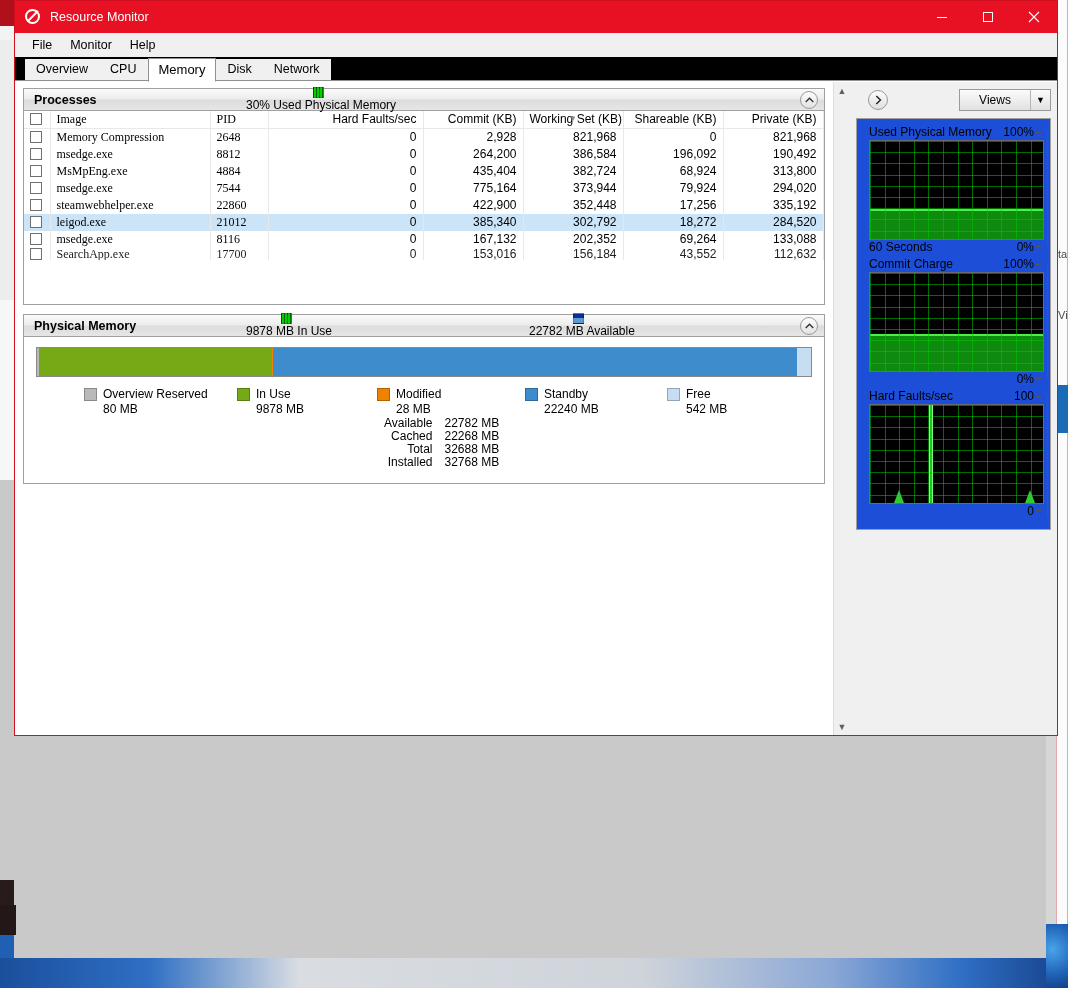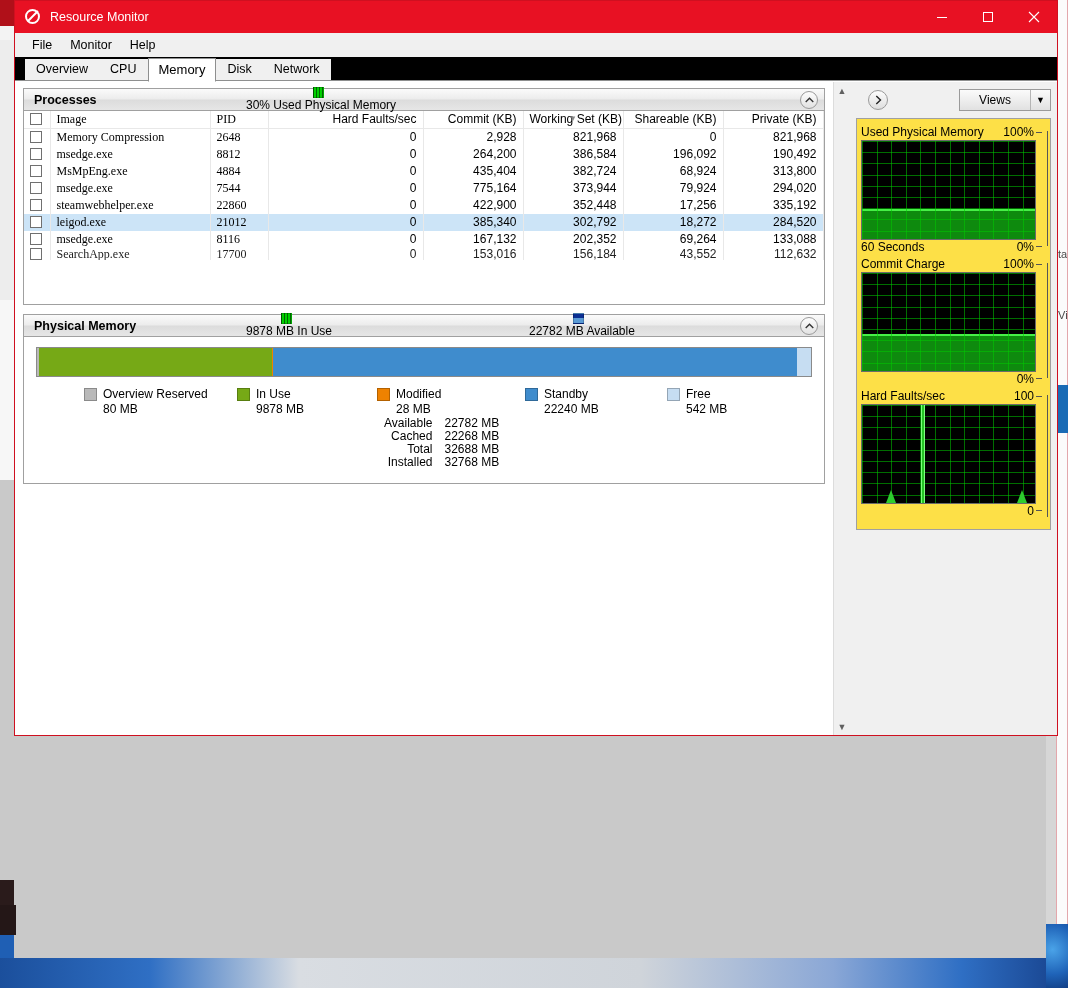--- a/index.html
+++ b/index.html
@@ -356,22 +356,22 @@
   }
   #views-btn .lbl { flex: 1; text-align: center; padding: 0 8px; }
   #views-btn .arrow {
     width: 20px; height: 100%;
     border-left: 1px solid #b5b5b5;
     display: flex; align-items: center; justify-content: center;
     font-size: 9px;
   }
   #graph-panel {
     border: 1px solid #a0a0a0;
-    background: #fde047;
-    padding: 6px 8px 8px 4px;
+    background: #1d4ed8;
+    padding: 6px 8px 8px 12px;
     flex: none;
   }
   .graph-block { margin-bottom: 2px; }
   .graph-cap {
     display: flex; justify-content: space-between;
     font-size: 12px; line-height: 15px;
   }
   .graph-cap .right { position: relative; padding-right: 8px; }
   .graph-cap .right::after {
     content: ""; position: absolute; right: 0; top: 6px;

